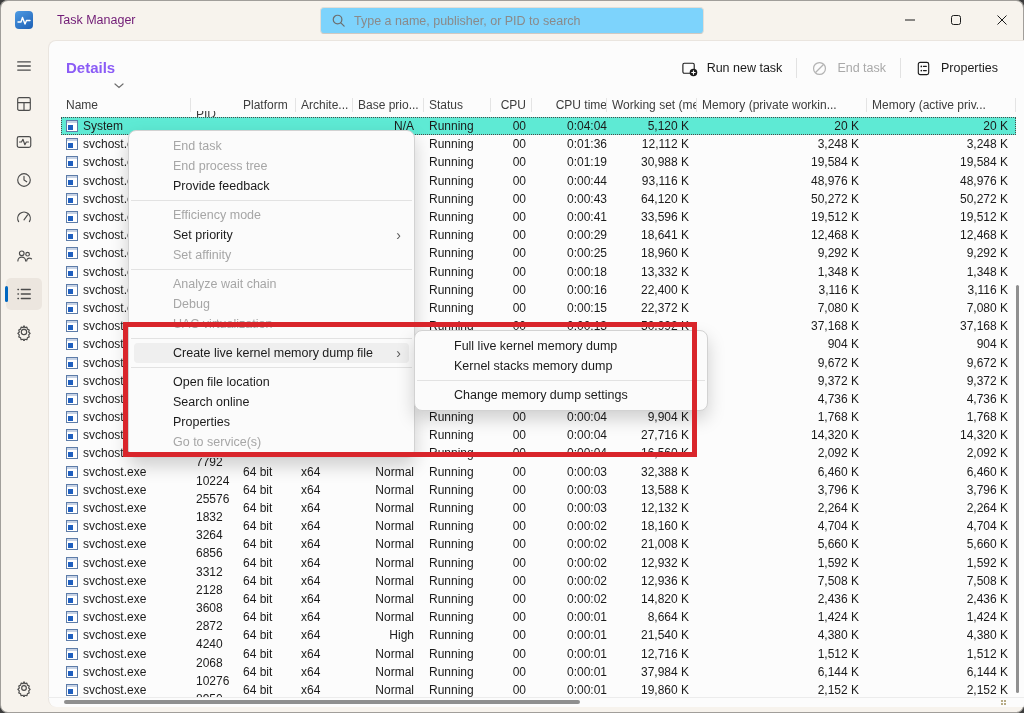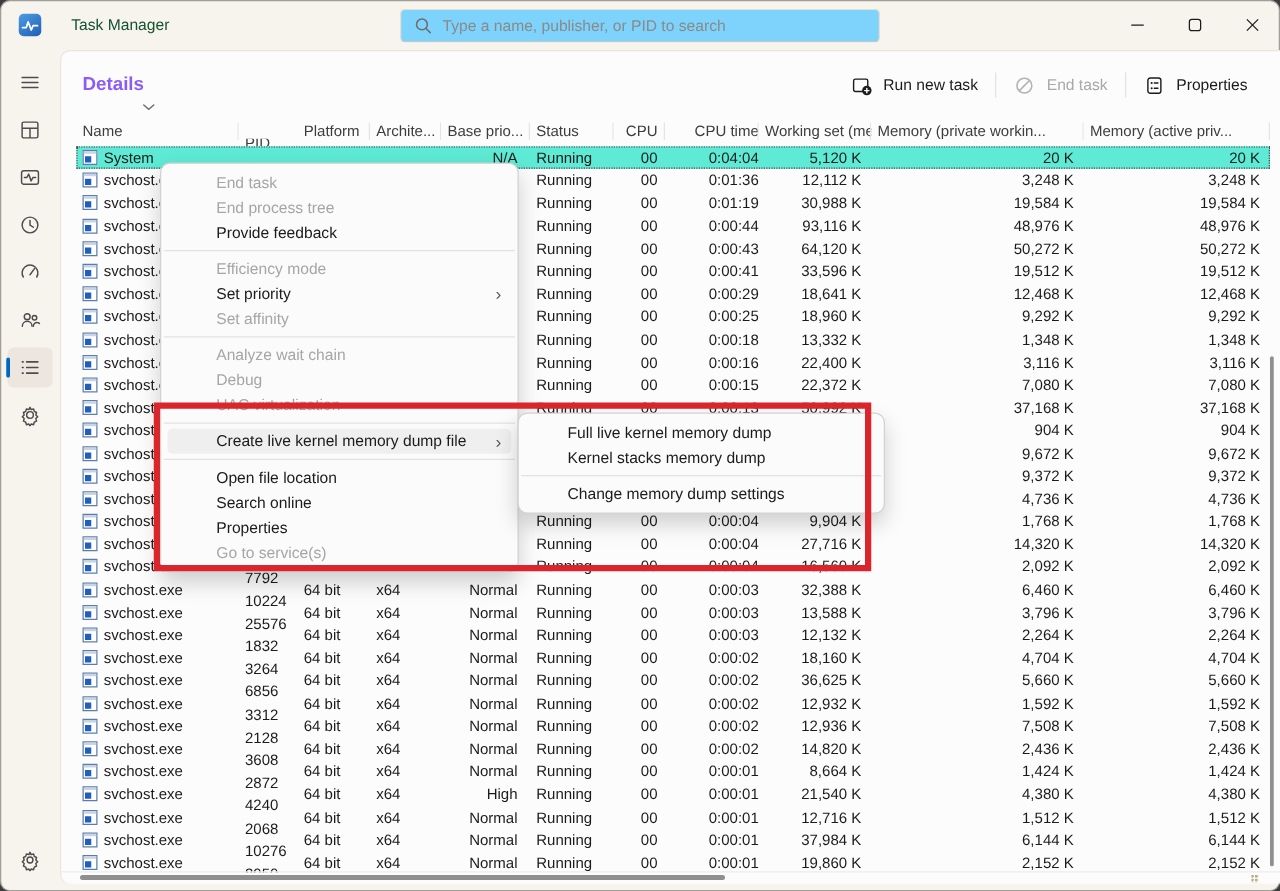--- a/index.html
+++ b/index.html
@@ -4,21 +4,21 @@
 <style>
   * { margin:0; padding:0; box-sizing:border-box; }
   html,body { width:1024px; height:713px; background:#3c3c3c; font-family:"Liberation Sans","DejaVu Sans",sans-serif; }
   #window { position:relative; width:1024px; height:713px; background:#f7f3ed; border-radius:8px; overflow:hidden; box-shadow:inset 0 0 0 1px rgba(0,0,0,.35); }
 
   
   #titlebar { position:absolute; left:0; top:0; width:100%; height:40px; }
   #app-icon { position:absolute; left:15px; top:11px; width:18px; height:18px; border-radius:4px;
               background:linear-gradient(145deg,#4e9be4,#1d5fb4); }
   #app-icon svg { position:absolute; left:1px; top:1px; }
-  #app-title { position:absolute; left:57px; top:13px; font-size:12.5px; color:#14532d; }
+  #app-title { position:absolute; left:57px; top:13px; font-size:12.5px; color:#701a75; }
   #search-box { position:absolute; left:320px; top:7px; width:384px; height:27px; background:#7dd3fc;
                 border:1px solid #e3ded7; border-bottom-color:#cfc9c2; border-radius:4px; display:flex; align-items:center; }
   #search-box svg { margin-left:10px; flex:none; }
   #search-input { border:none; outline:none; background:transparent; flex:1; margin-left:8px; font-size:12.5px;
                   font-family:inherit; color:#1b1b1b; }
   #search-input::placeholder { color:#8a8a8a; }
   .winbtn { position:absolute; top:0; width:45px; height:40px; display:flex; align-items:center; justify-content:center; }
   #min-btn{ right:92px;} #max-btn{ right:46px;} #close-btn{ right:0;}
 
   
@@ -637,21 +637,21 @@
             <span class="picon"></span>
             <span>svchost.exe</span>
           </div>
           <div class="cell c-pid">6856</div>
           <div class="cell c-platform">64 bit</div>
           <div class="cell c-arch">x64</div>
           <div class="cell c-baseprio r">Normal</div>
           <div class="cell c-status">Running</div>
           <div class="cell c-cpu r">00</div>
           <div class="cell c-cputime r">0:00:02</div>
-          <div class="cell c-ws r">36,625 K</div>
+          <div class="cell c-ws r">21,008 K</div>
           <div class="cell c-mp r">5,660 K</div>
           <div class="cell c-ma r">5,660 K</div>
         </div>
         <div class="trow">
           <div class="cell c-name">
             <span class="picon"></span>
             <span>svchost.exe</span>
           </div>
           <div class="cell c-pid">3312</div>
           <div class="cell c-platform">64 bit</div>

